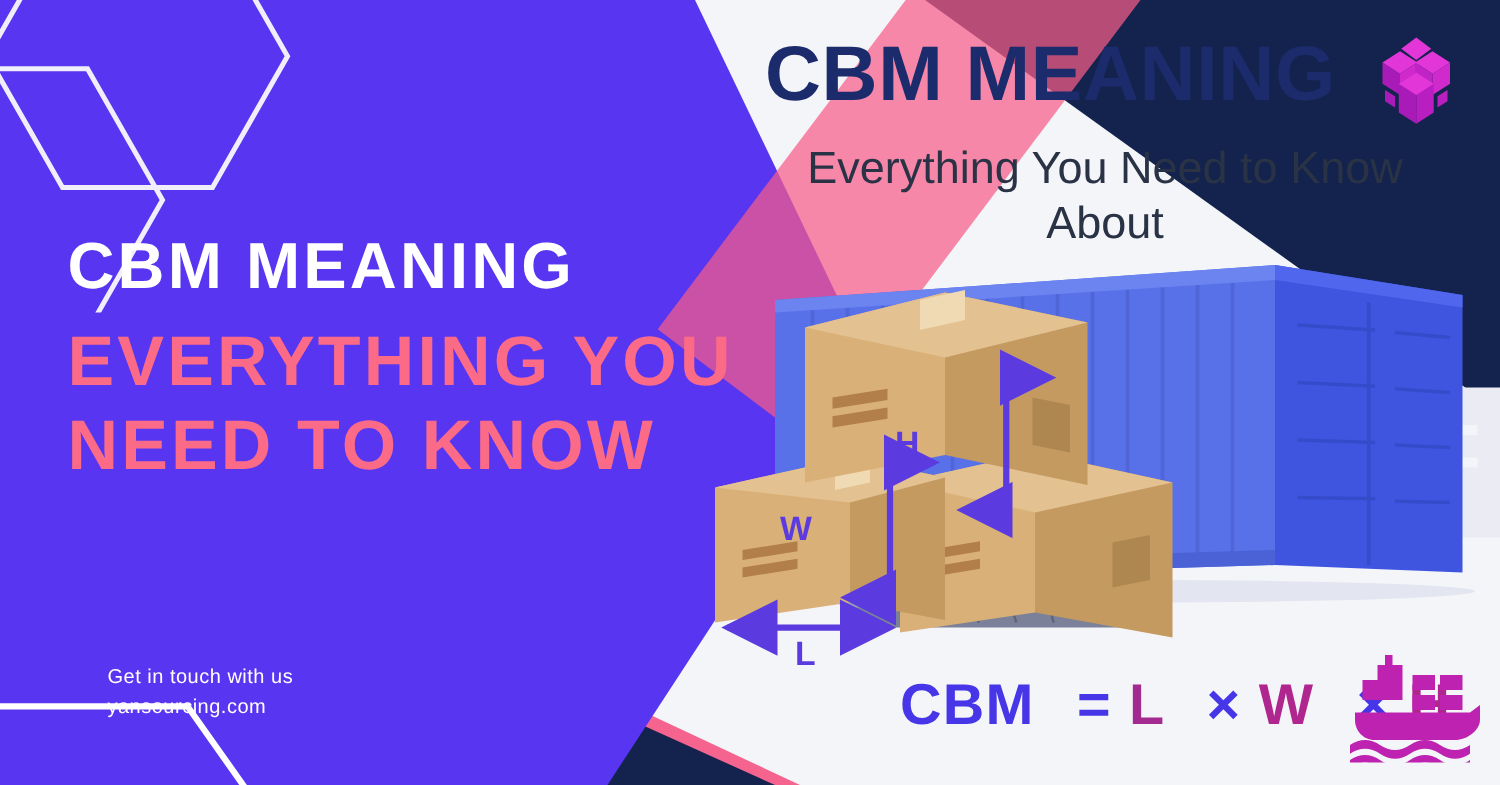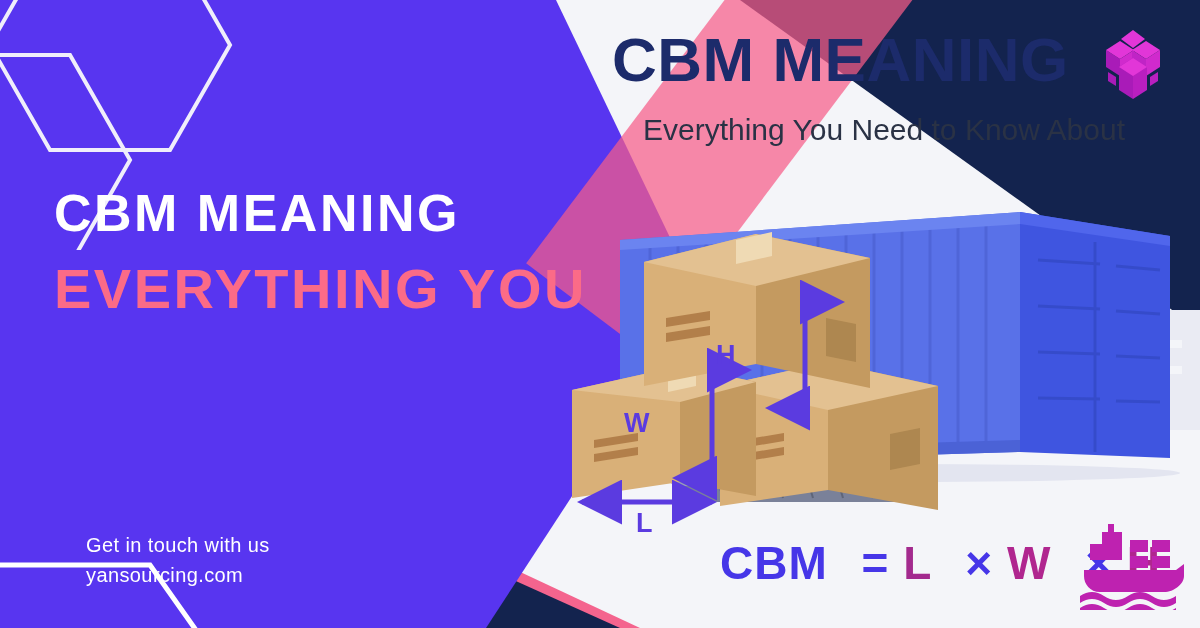--- a/index.html
+++ b/index.html
@@ -66,36 +66,36 @@
     color:#FB6B87;
     font-size:56px;
     font-weight:bold;
     letter-spacing:2.5px;
     line-height:1.15;
     margin:16px 0 0 0;
     text-transform:uppercase;
   }
   .contact{
     position:absolute;left:86px;top:530px;
-    color:#FFFFFF;font-size:20px;line-height:1.5;letter-spacing:.4px;
+    color:#FFFFFF;font-size:16px;line-height:1.5;letter-spacing:.4px;
   }
   .contact div{white-space:nowrap;}
 
   
   .hex-bottom{position:absolute;left:-80px;top:555px;}
 
   
   .r-title{
     position:absolute;left:612px;top:24px;
     color:#1C2B6B;font-size:62px;font-weight:bold;letter-spacing:.5px;
     white-space:nowrap;margin:0;
   }
   .r-sub{
     position:absolute;left:604px;top:112px;width:560px;
-    color:#2A3245;font-size:30px;line-height:1.22;text-align:center;margin:0;
+    color:#2A3245;font-size:36px;line-height:1.22;text-align:center;margin:0;
   }
 
   
   .logo{position:absolute;right:30px;top:28px;width:74px;height:78px;}
 
   
   .ship{position:absolute;right:16px;bottom:18px;width:104px;height:92px;}
 
   
   .formula{
@@ -134,20 +134,21 @@
 
   <div class="hex hex-bottom">
     <svg width="340" height="200" viewBox="0 0 340 200">
       <polygon points="60,10 230,10 290,95 230,185 60,185 0,95" fill="none" stroke="#FFFFFF" stroke-width="5"></polygon>
     </svg>
   </div>
 
   <div class="left-copy">
     <h1 class="hl">CBM MEANING</h1>
     <h2 class="hl2">EVERYTHING YOU</h2>
+    <h2 class="hl2" style="margin-top:2px;">NEED TO KNOW</h2>
   </div>
 
   <div class="contact">
     <div>Get in touch with us</div>
     <div>yansourcing.com</div>
   </div>
 
   <h2 class="r-title">CBM MEANING</h2>
   <p class="r-sub">
     <span>Everything You Need to Know About</span><br>

